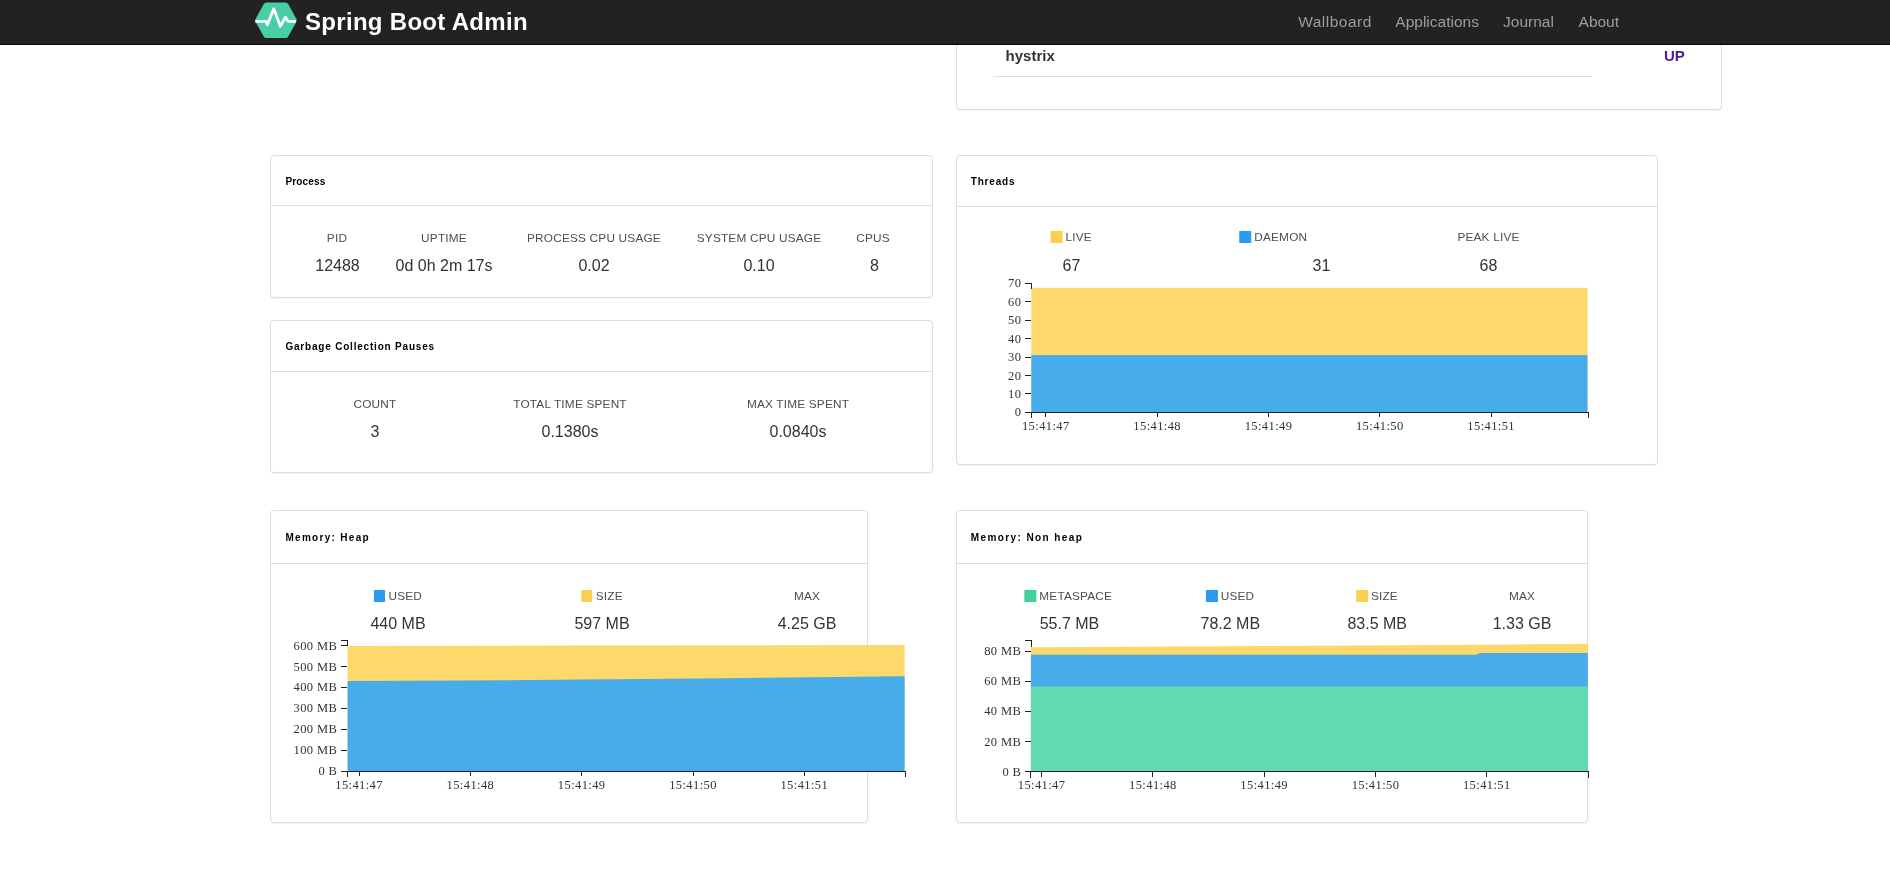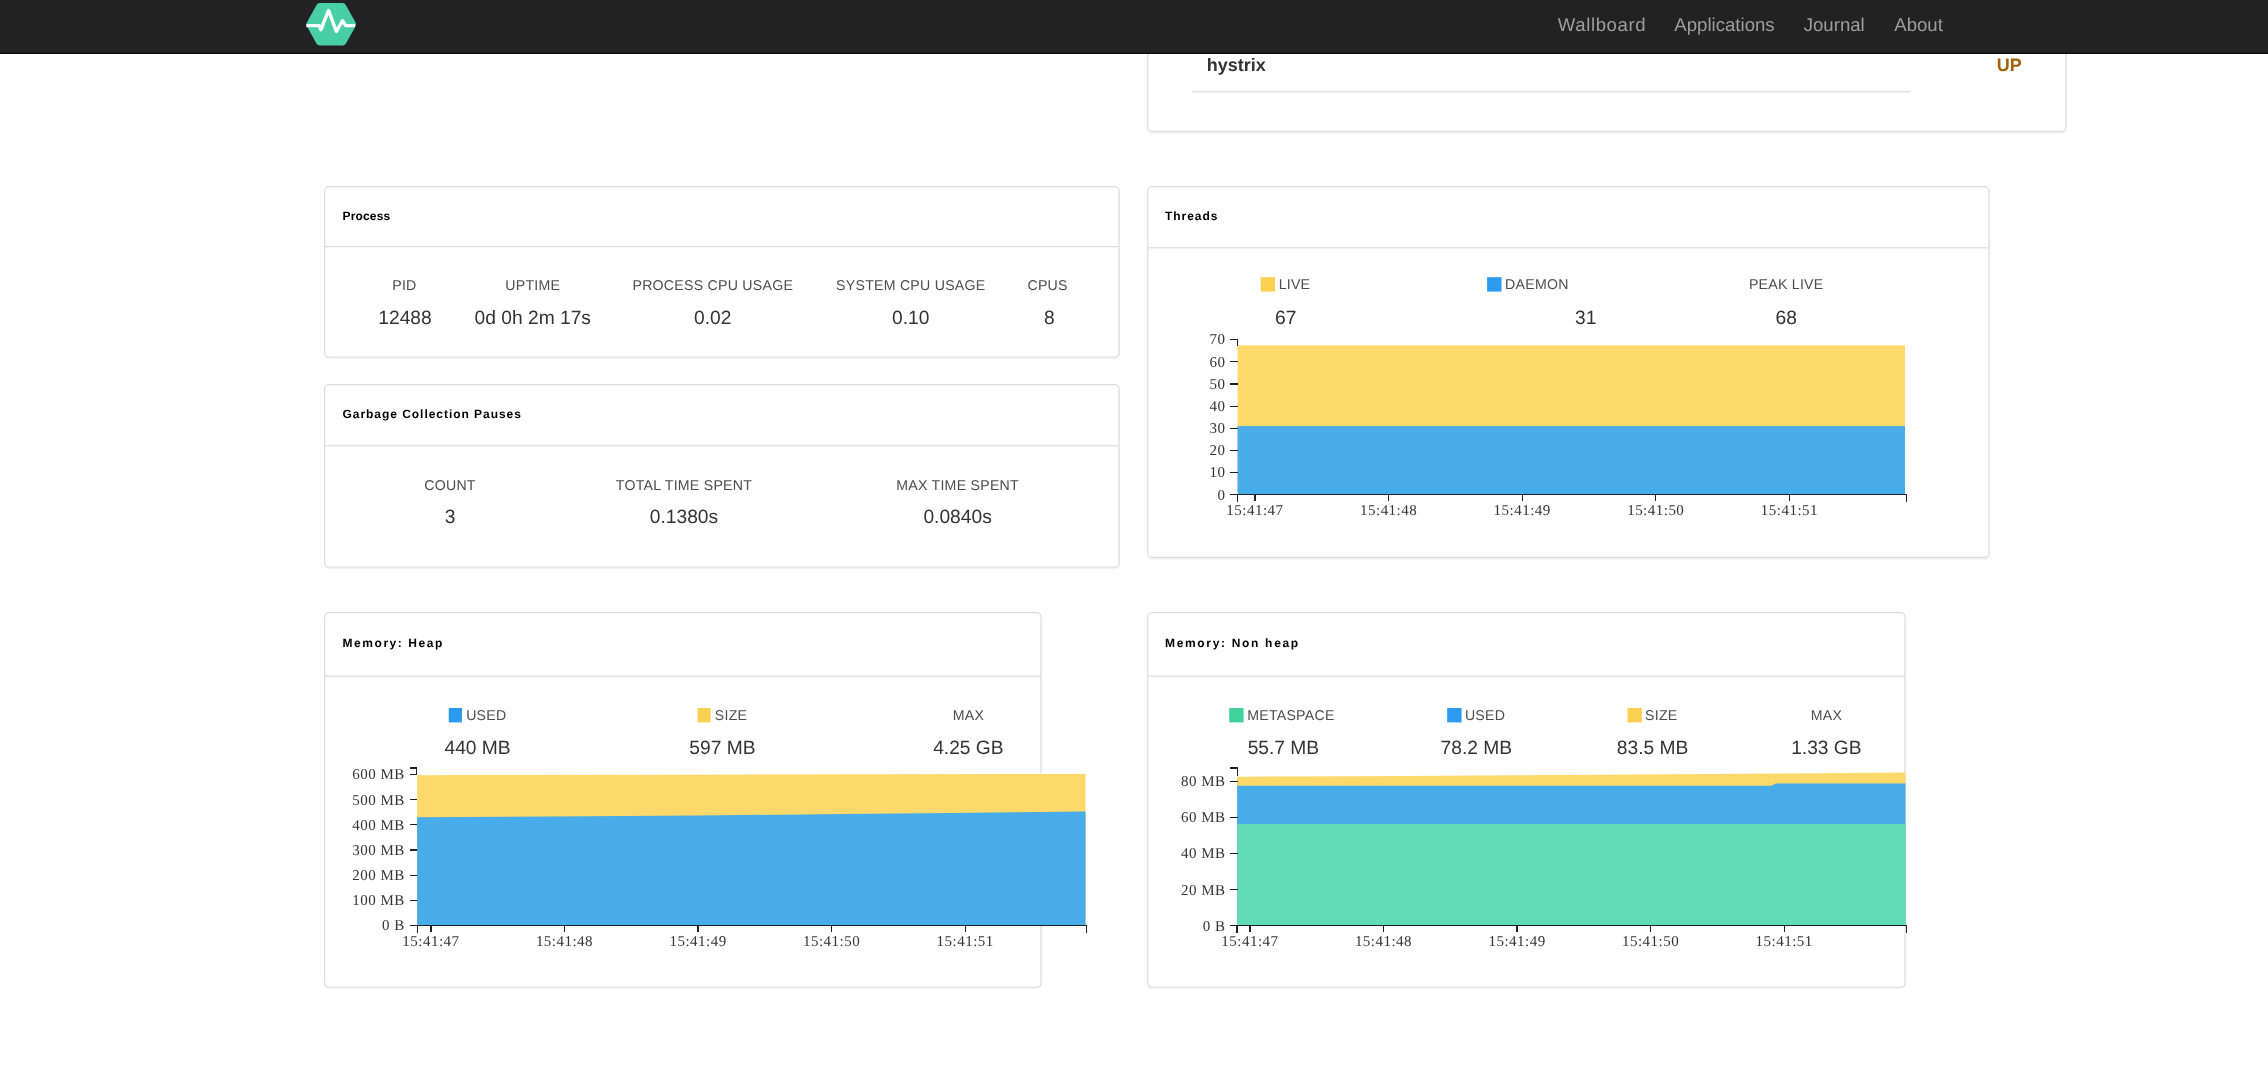--- a/index.html
+++ b/index.html
@@ -23,29 +23,30 @@
   .sq{display:inline-block;width:11.5px;height:11.5px;margin-right:3px;vertical-align:-1.5px;}
   svg{position:absolute;overflow:visible;}
   svg text{font-family:"Liberation Serif",serif;font-size:12.5px;fill:#333;letter-spacing:0.4px;}
   .axis{stroke:#222;stroke-width:1;fill:none;shape-rendering:crispEdges;}
 </style>
 </head>
 <body>
 
 <div class="panel" style="left:955.8px;top:18px;width:766px;height:92px;border-radius:0 0 4px 4px;">
   <div style="position:absolute;left:48.8px;top:36px;transform:translateY(-50%);font-size:15px;font-weight:bold;color:#333;">hystrix</div>
-  <div style="position:absolute;right:36px;top:36px;transform:translateY(-50%);font-size:15px;font-weight:bold;color:#a16207;">UP</div>
+  <div style="position:absolute;right:36px;top:36px;transform:translateY(-50%);font-size:15px;font-weight:bold;color:#4c1d95;">UP</div>
   <div class="sep" style="left:36px;width:599px;top:57px;"></div>
 </div>
 
 <div class="navbar">
   <svg style="left:255.4px;top:2px;" width="42" height="37" viewBox="0 0 42 37">
     <path d="M11.5 0.6 L30.5 0.6 Q32.3 0.6 33.2 2.1 L41.3 16.7 Q42.1 18.3 41.3 19.9 L33.2 34.5 Q32.3 36 30.5 36 L11.5 36 Q9.7 36 8.8 34.5 L0.7 19.9 Q-0.1 18.3 0.7 16.7 L8.8 2.1 Q9.7 0.6 11.5 0.6 Z" fill="#49cfa6"></path>
     <polyline points="0.3,19.3 11,19.3 12.4,22.8 18.8,6.7 25.3,24.2 30.4,15.3 33.1,19.3 40.9,19.3" fill="none" stroke="#fff" stroke-width="2.8" stroke-linejoin="round" stroke-linecap="butt"></polyline>
   </svg>
+  <div class="brand">Spring Boot Admin</div>
   <div class="navlink" style="left:1335px;letter-spacing:0.5px;">Wallboard</div>
   <div class="navlink" style="left:1437.1px;">Applications</div>
   <div class="navlink" style="left:1528.5px;">Journal</div>
   <div class="navlink" style="left:1598.8px;">About</div>
 </div>
 
 <div class="panel" style="left:270.4px;top:155px;width:662.4px;height:143px;">
   <div class="phead" style="top:25px;letter-spacing:0.15px;">Process</div>
   <div class="sep" style="top:49px;"></div>
   <div class="lbl" style="left:65.6px;top:82px;">PID</div>

